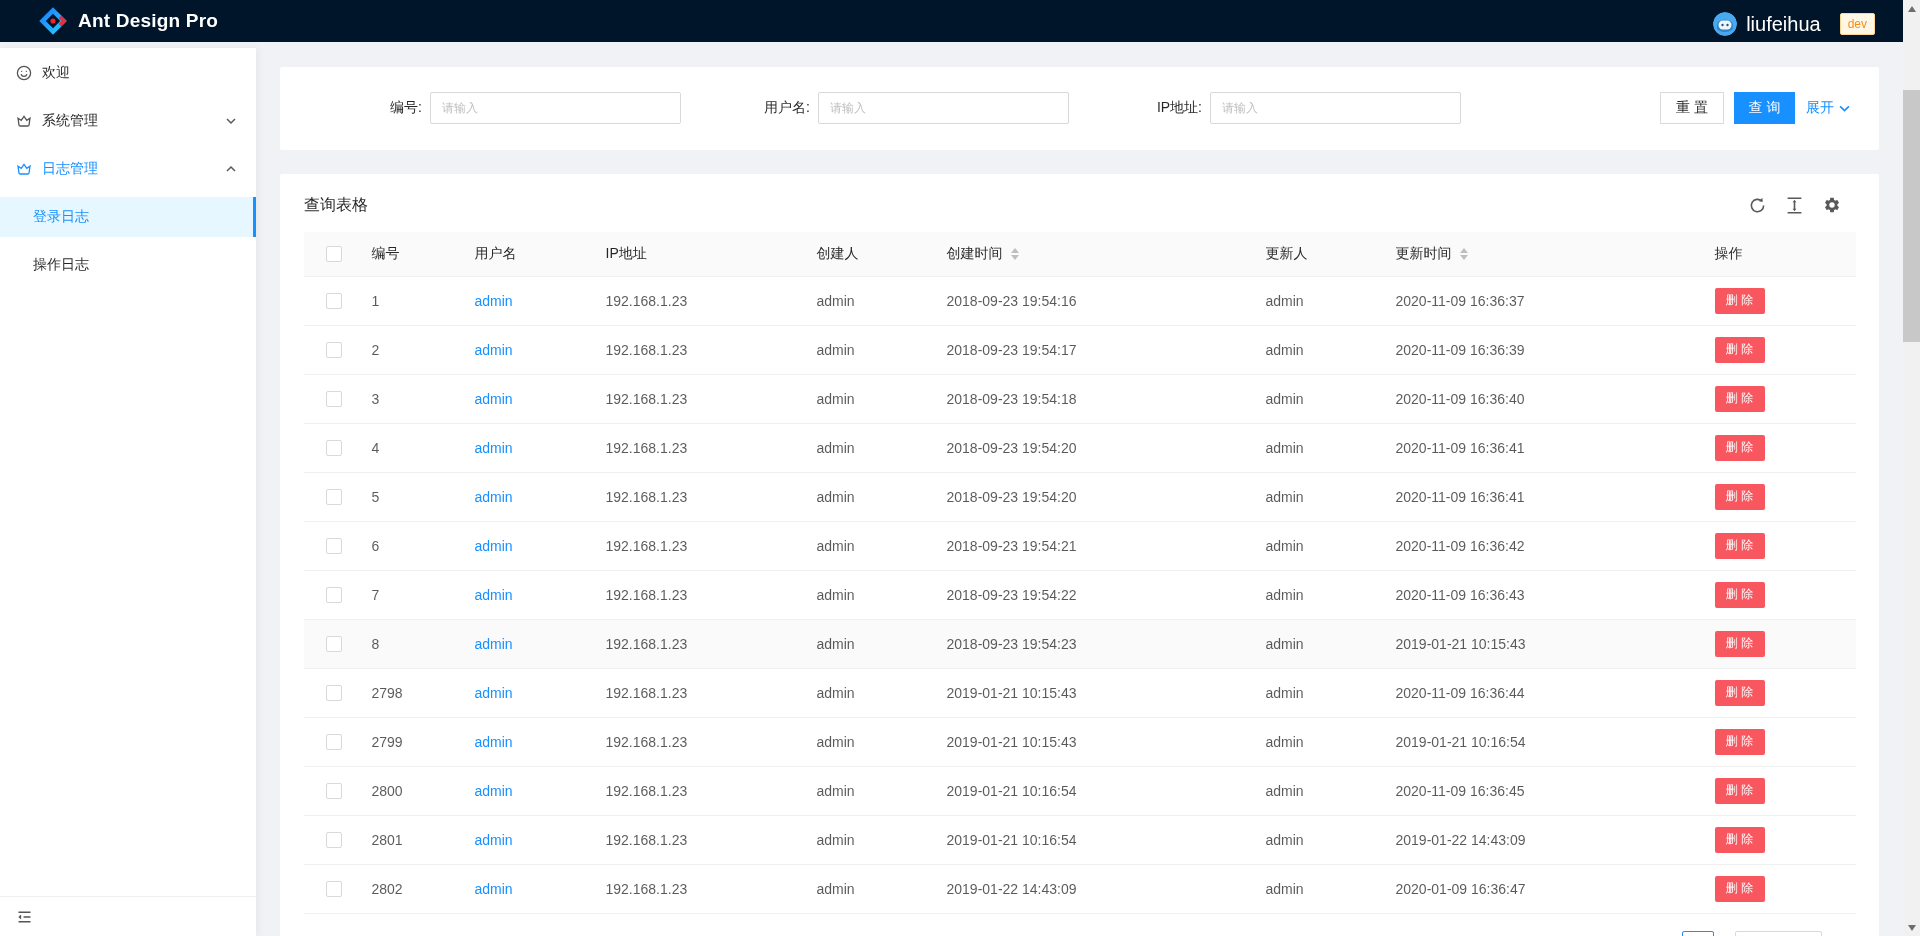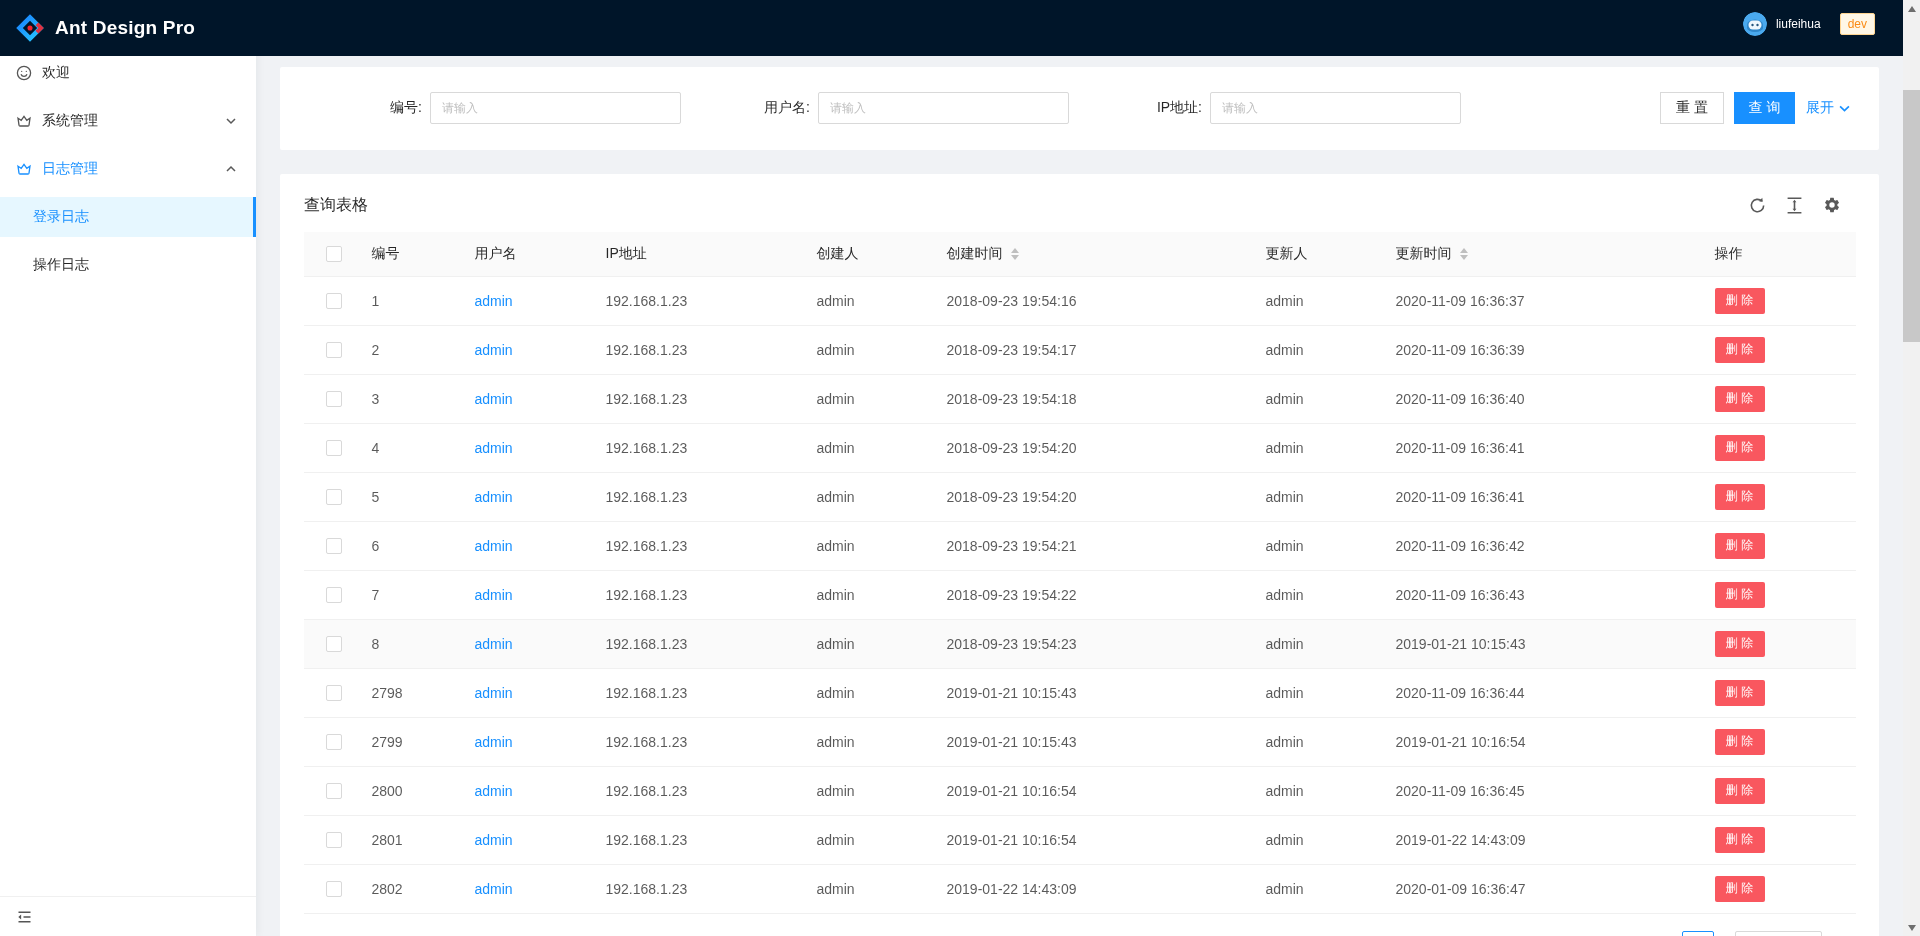--- a/index.html
+++ b/index.html
@@ -6,28 +6,28 @@
   html,body { width: 1920px; height: 936px; overflow: hidden; }
   body {
     font-family: "Liberation Sans", sans-serif;
     font-size: 14px;
     color: rgba(0,0,0,0.65);
     background: #f0f2f5;
     position: relative;
   }
   
   .app-header {
-    position: absolute; top:0; left:0; width:1920px; height:56px;
-    background:#001529; display:flex; align-items:center; padding-left:15px; z-index:5;
+    position: absolute; top:0; left:0; width:1920px; height:42px;
+    background:#001529; display:flex; align-items:center; padding-left:38px; z-index:5;
   }
   .logo-wrap { display:flex; align-items:center; cursor:pointer; }
   .app-title { color:#fff; font-size:19px; font-weight:bold; margin-left:10px; letter-spacing:0.2px; }
   .header-right { position:absolute; right:45px; top:0; height:48px; display:flex; align-items:center; }
   .avatar { width:24px; height:24px; border-radius:50%; overflow:hidden; flex:0 0 auto; }
-  .user-name { color:#fff; margin-left:9px; font-size:12px; }
+  .user-name { color:#fff; margin-left:9px; font-size:20px; }
   .env-tag {
     margin-left:19px; font-size:12px; line-height:18px; padding:1px 7px;
     background:#fff7e6; border:1px solid #ffd591; color:#fa8c16; border-radius:2px;
   }
   
   .app-sidebar {
     position:absolute; top:48px; left:0; width:256px; height:888px; background:#fff;
     box-shadow:2px 0 8px rgba(29,35,41,0.05); z-index:4;
   }
   .menu { padding-top:5px; }

